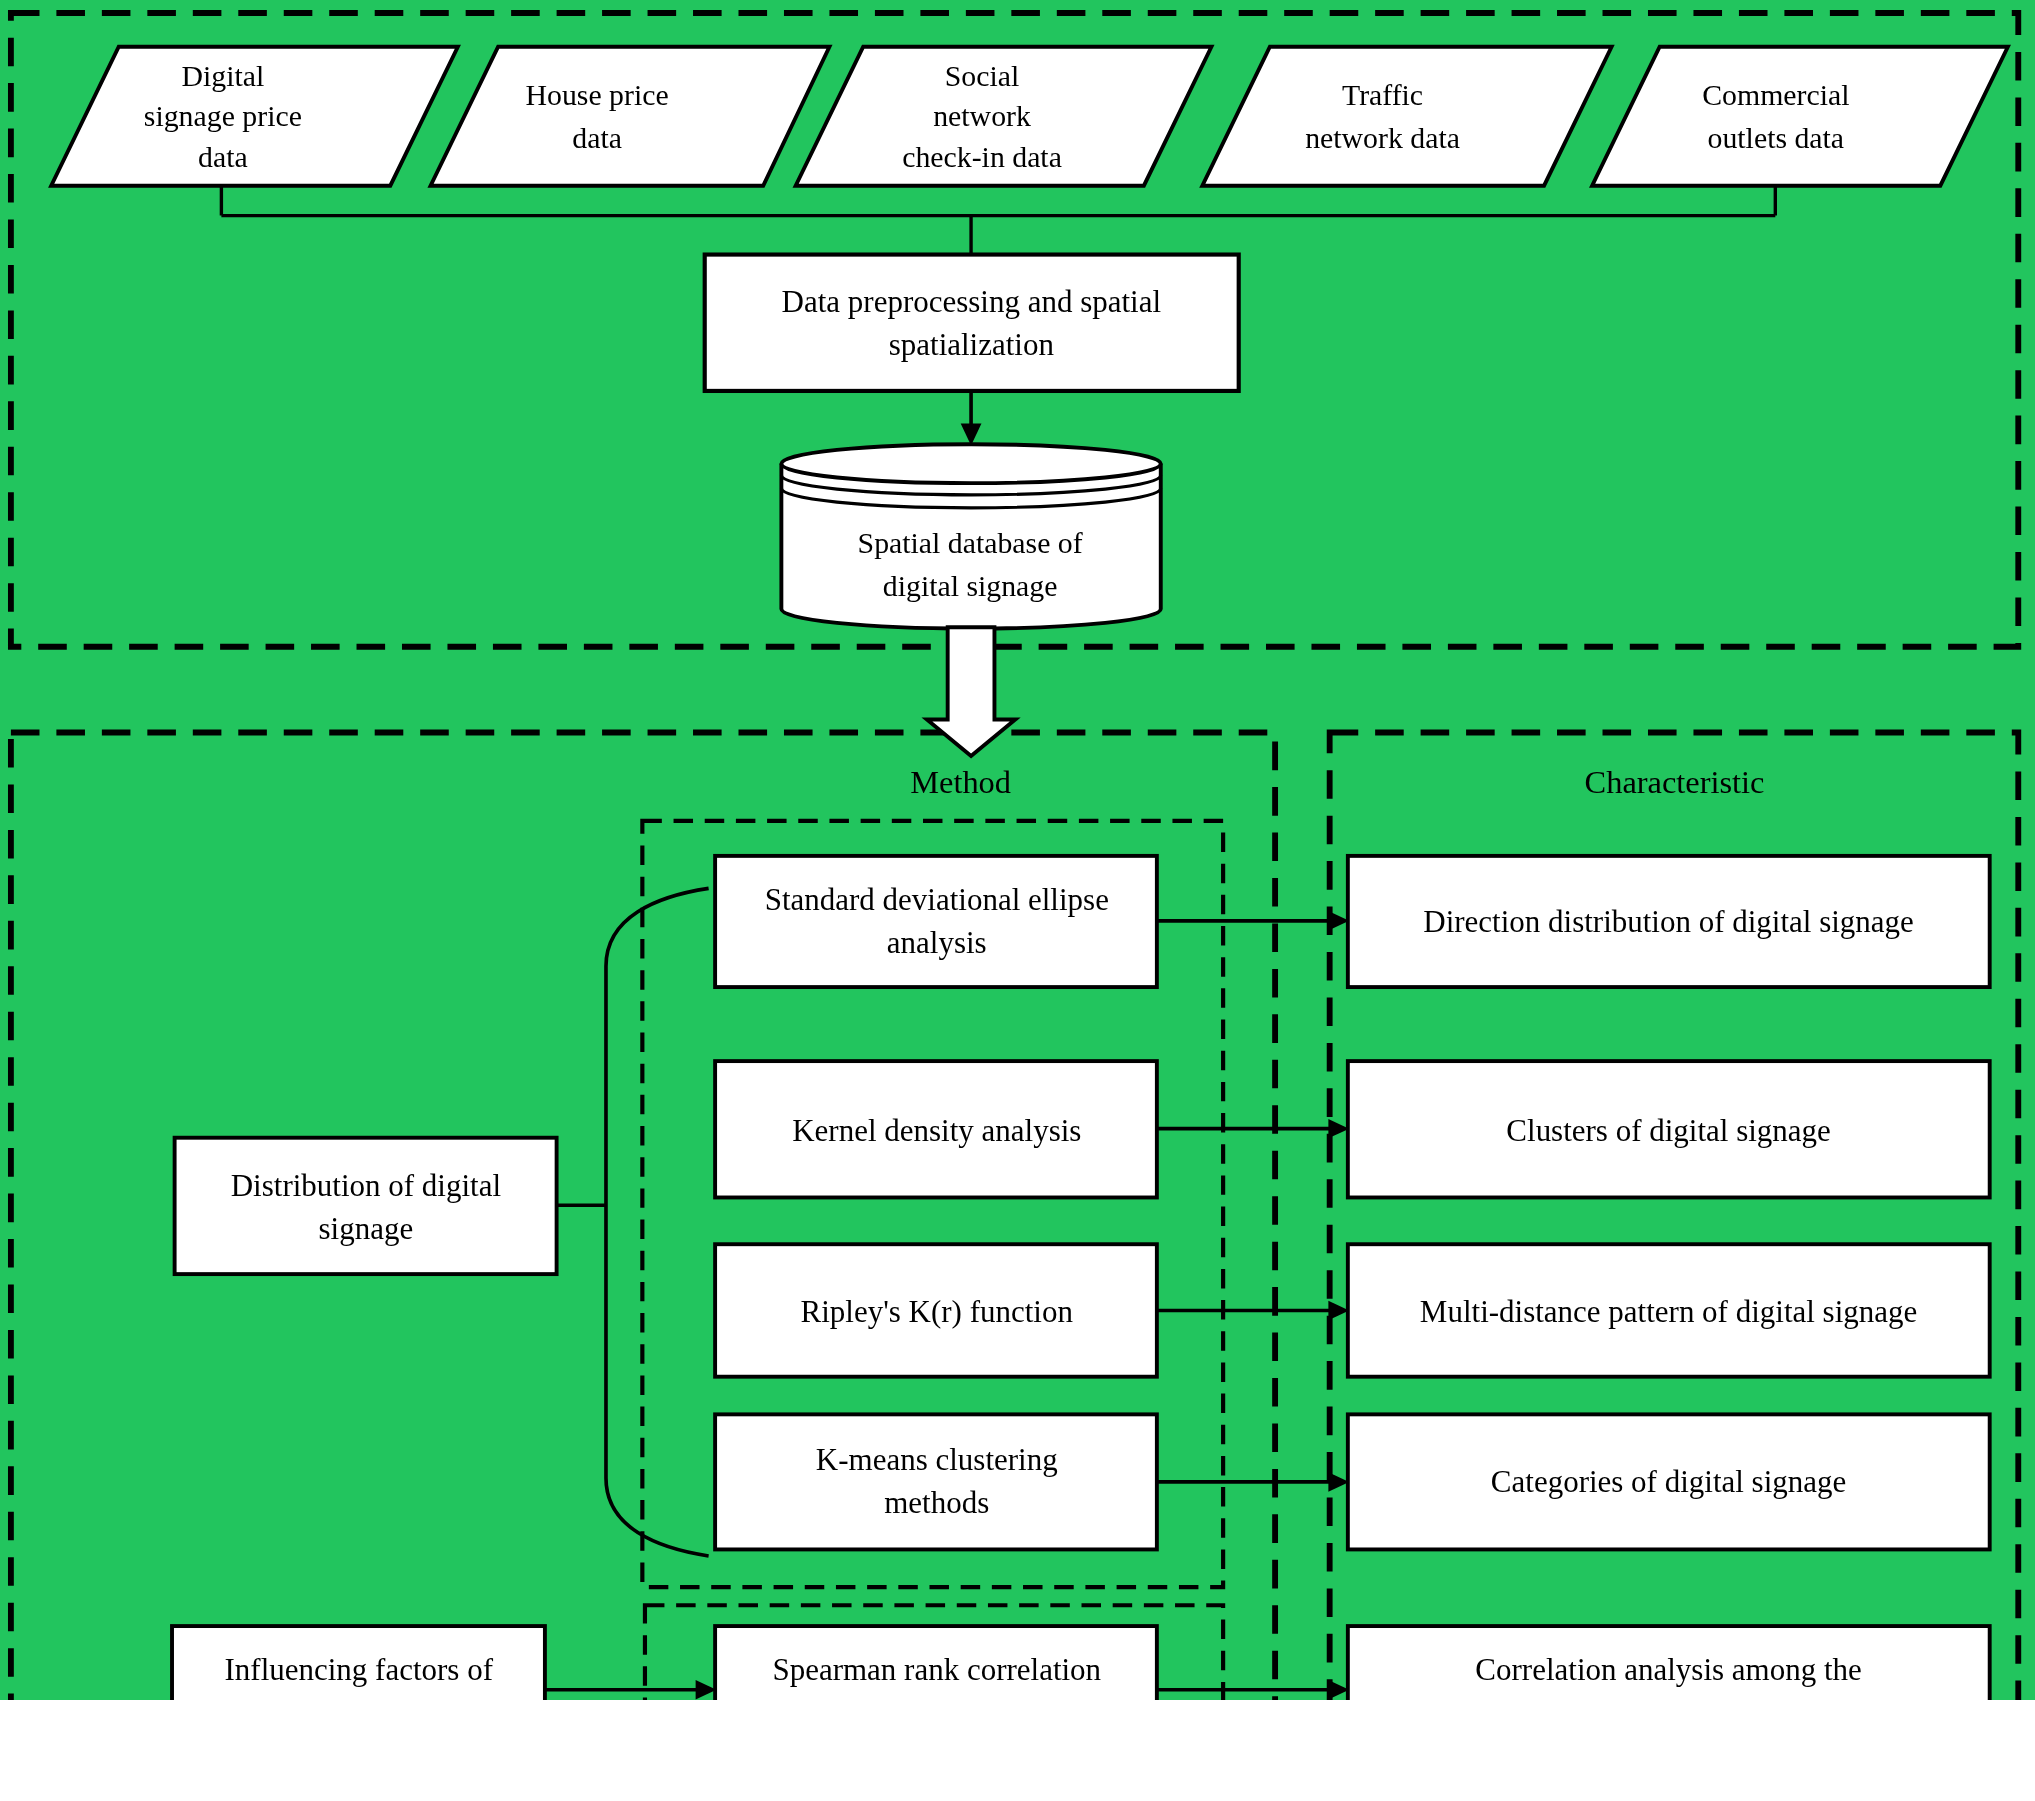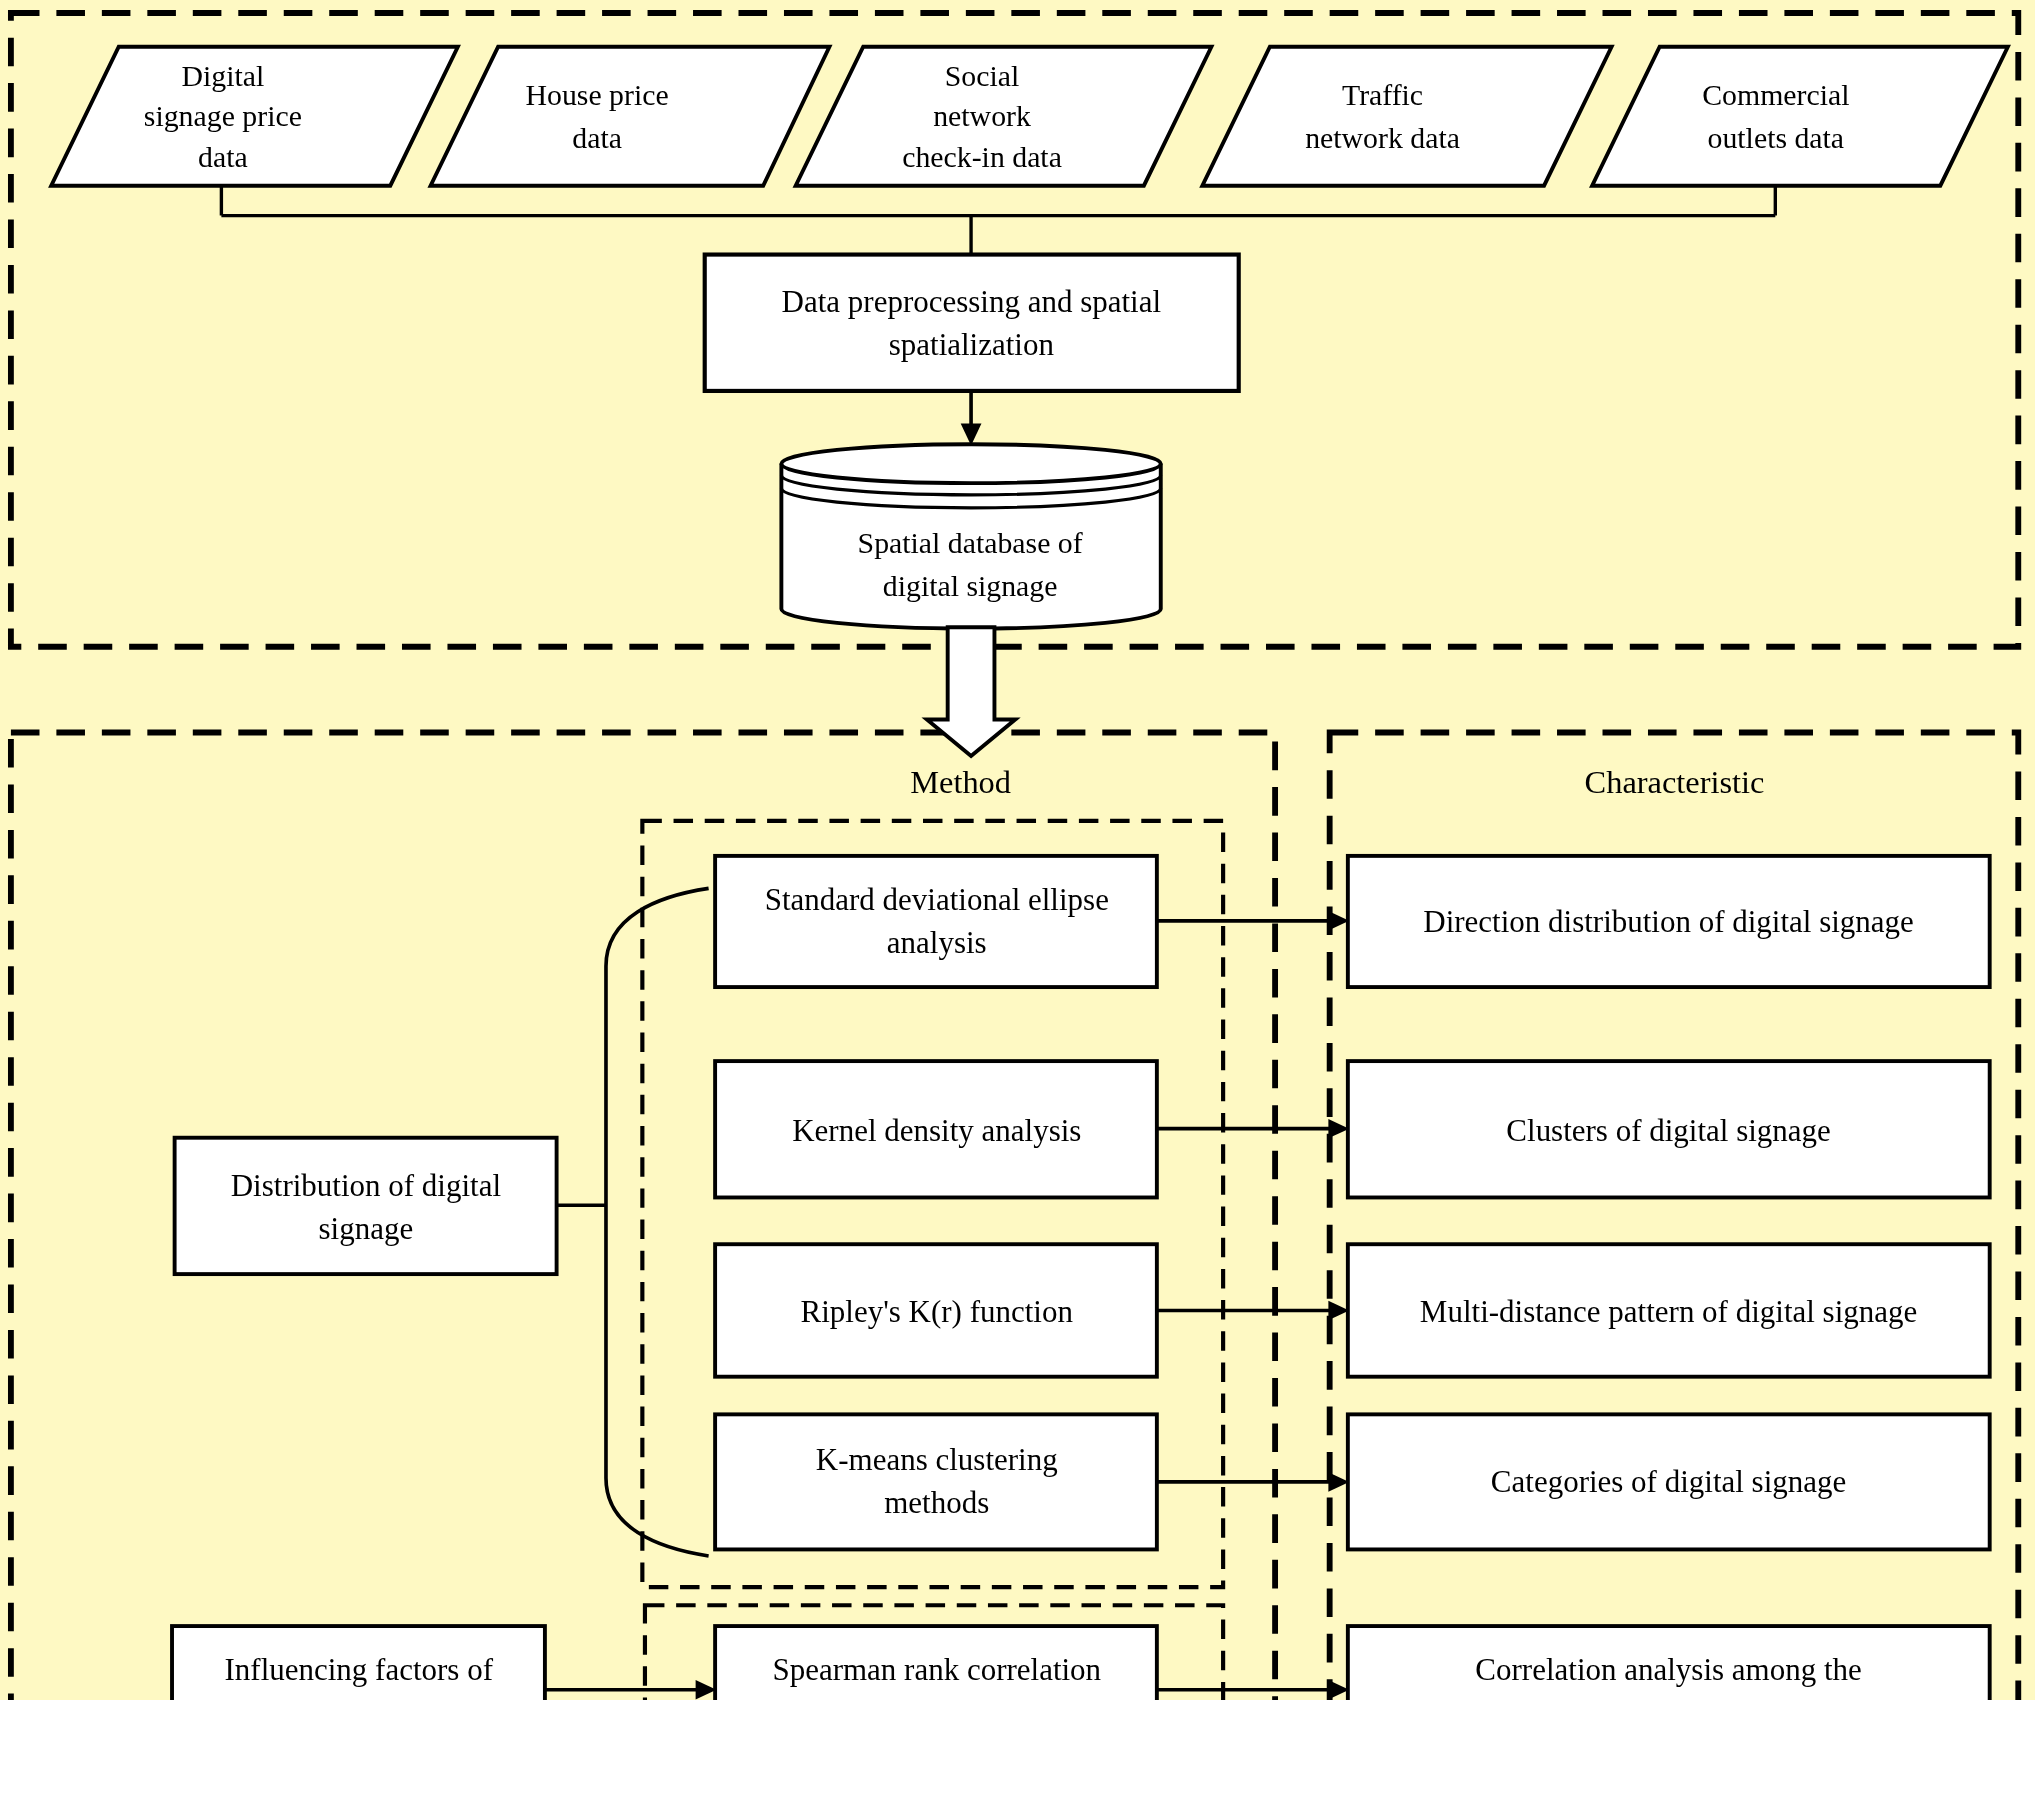--- a/index.html
+++ b/index.html
@@ -1,16 +1,16 @@
 <!DOCTYPE html>
 <html style="font-size:8.7px"><head>
 <meta charset="utf-8">
 <style>
   html,body{margin:0;padding:0;background:#fff;}
-  #page{position:relative;width:2035px;height:1700px;background:#fef9c3;overflow:hidden;}
+  #page{position:relative;width:2035px;height:1700px;background:#22c55e;overflow:hidden;}
   #design{position:absolute;left:0;top:0;width:854px;height:756px;
           transform:scale(2.3837,2.3828);transform-origin:0 0;}
   #shapes{position:absolute;left:0;top:0;}
   .lbl{position:absolute;display:flex;align-items:center;justify-content:center;
        text-align:center;white-space:pre-line;color:#000;
        font-family:"Liberation Serif","DejaVu Serif",serif;line-height:1.38;}
   .src{font-size:12.5px;}
   .box{font-size:13px;}
   .cyl{font-size:12.5px;}
   .hdr{font-size:13.6px;}

